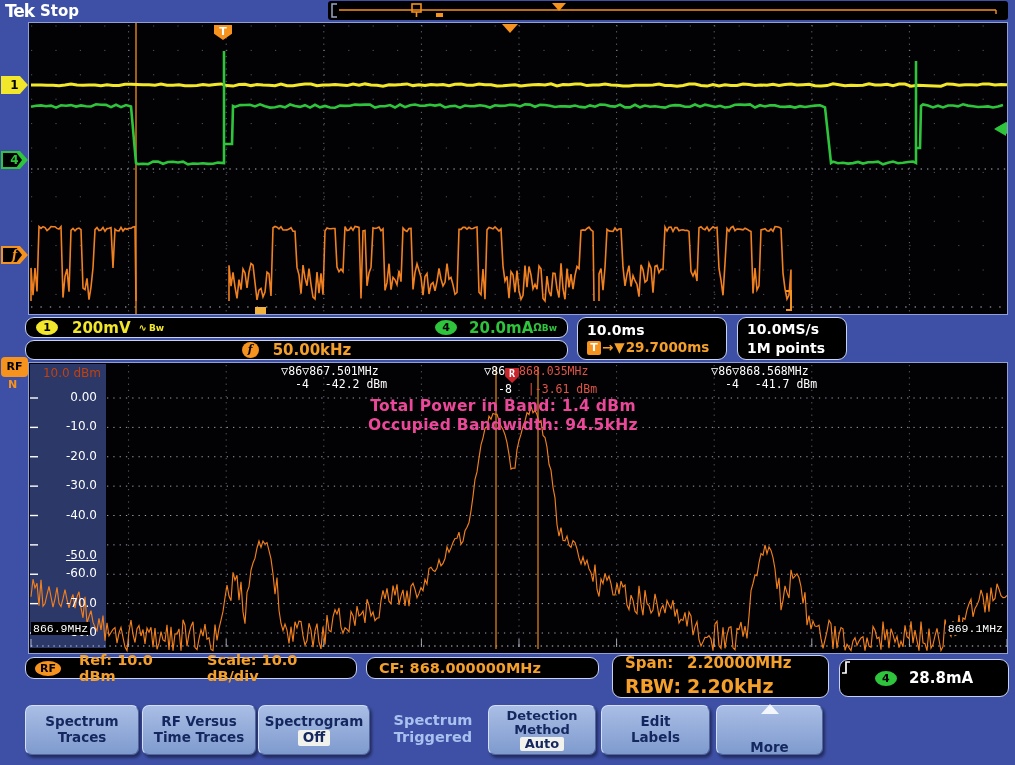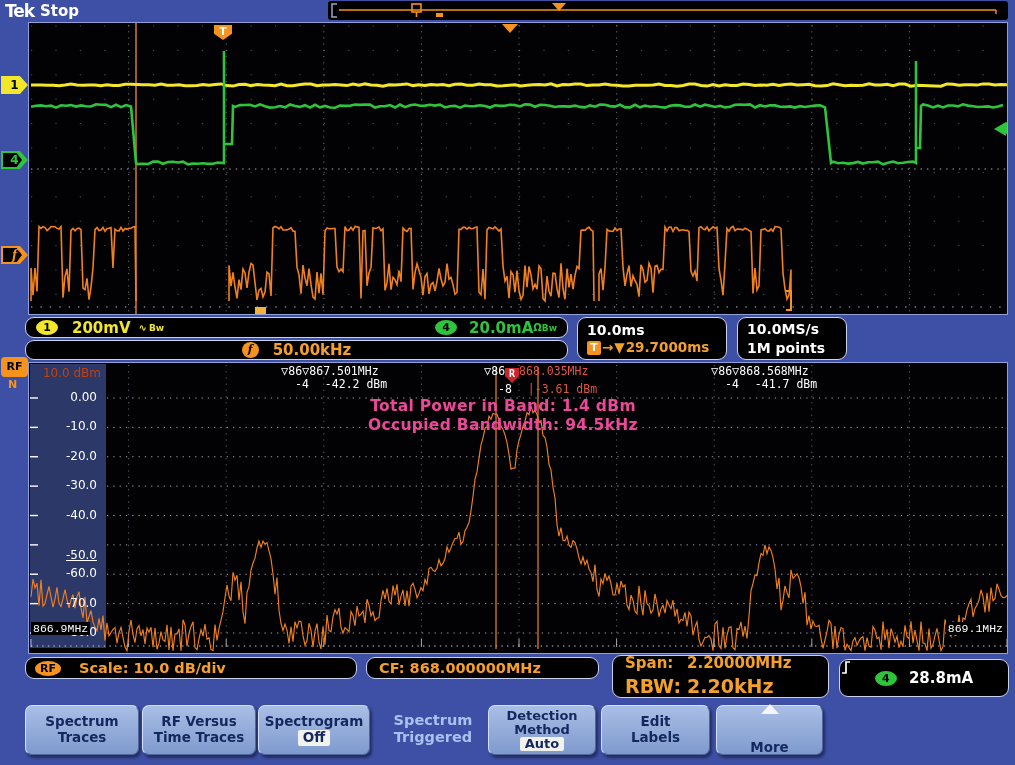--- a/index.html
+++ b/index.html
@@ -248,20 +248,21 @@
     <div class="ann" style="top:34px">Total Power in Band: 1.4 dBm</div>
     <div class="ann" style="top:53px">Occupied Bandwidth: 94.5kHz</div>
     <div class="fcl" style="left:2px;top:259px">866.9MHz</div>
     <div class="fcl" style="right:2px;top:259px">869.1MHz</div>
   </div>
   <div class="rfb">RF</div>
   <div class="rfbn">N</div>
 
   <div class="rbox" style="left:25px;top:657px;width:332px;height:22px;padding:0 9px;gap:18px">
     <span class="badge bo" style="width:26px">RF</span>
+    <span class="co" style="font-size:14.5px">Ref: 10.0 dBm</span>
     <span class="co" style="font-size:14.5px">Scale: 10.0 dB/div</span>
   </div>
   <div class="rbox" style="left:366px;top:657px;width:233px;height:22px;padding:0 12px;">
     <span class="co" style="font-size:14.5px">CF: 868.000000MHz</span>
   </div>
   <div class="rbox col2" style="left:612px;top:655px;width:217px;height:43px;padding-left:12px;">
     <span class="co" style="font-size:15px"><span style="display:inline-block;width:62px">Span:</span><span>2.20000MHz</span></span>
     <span class="co" style="font-size:19px"><span style="display:inline-block;width:62px">RBW:</span><span>2.20kHz</span></span>
   </div>
   <div class="rbox" style="left:839px;top:659px;width:170px;height:38px;justify-content:center;gap:12px">

